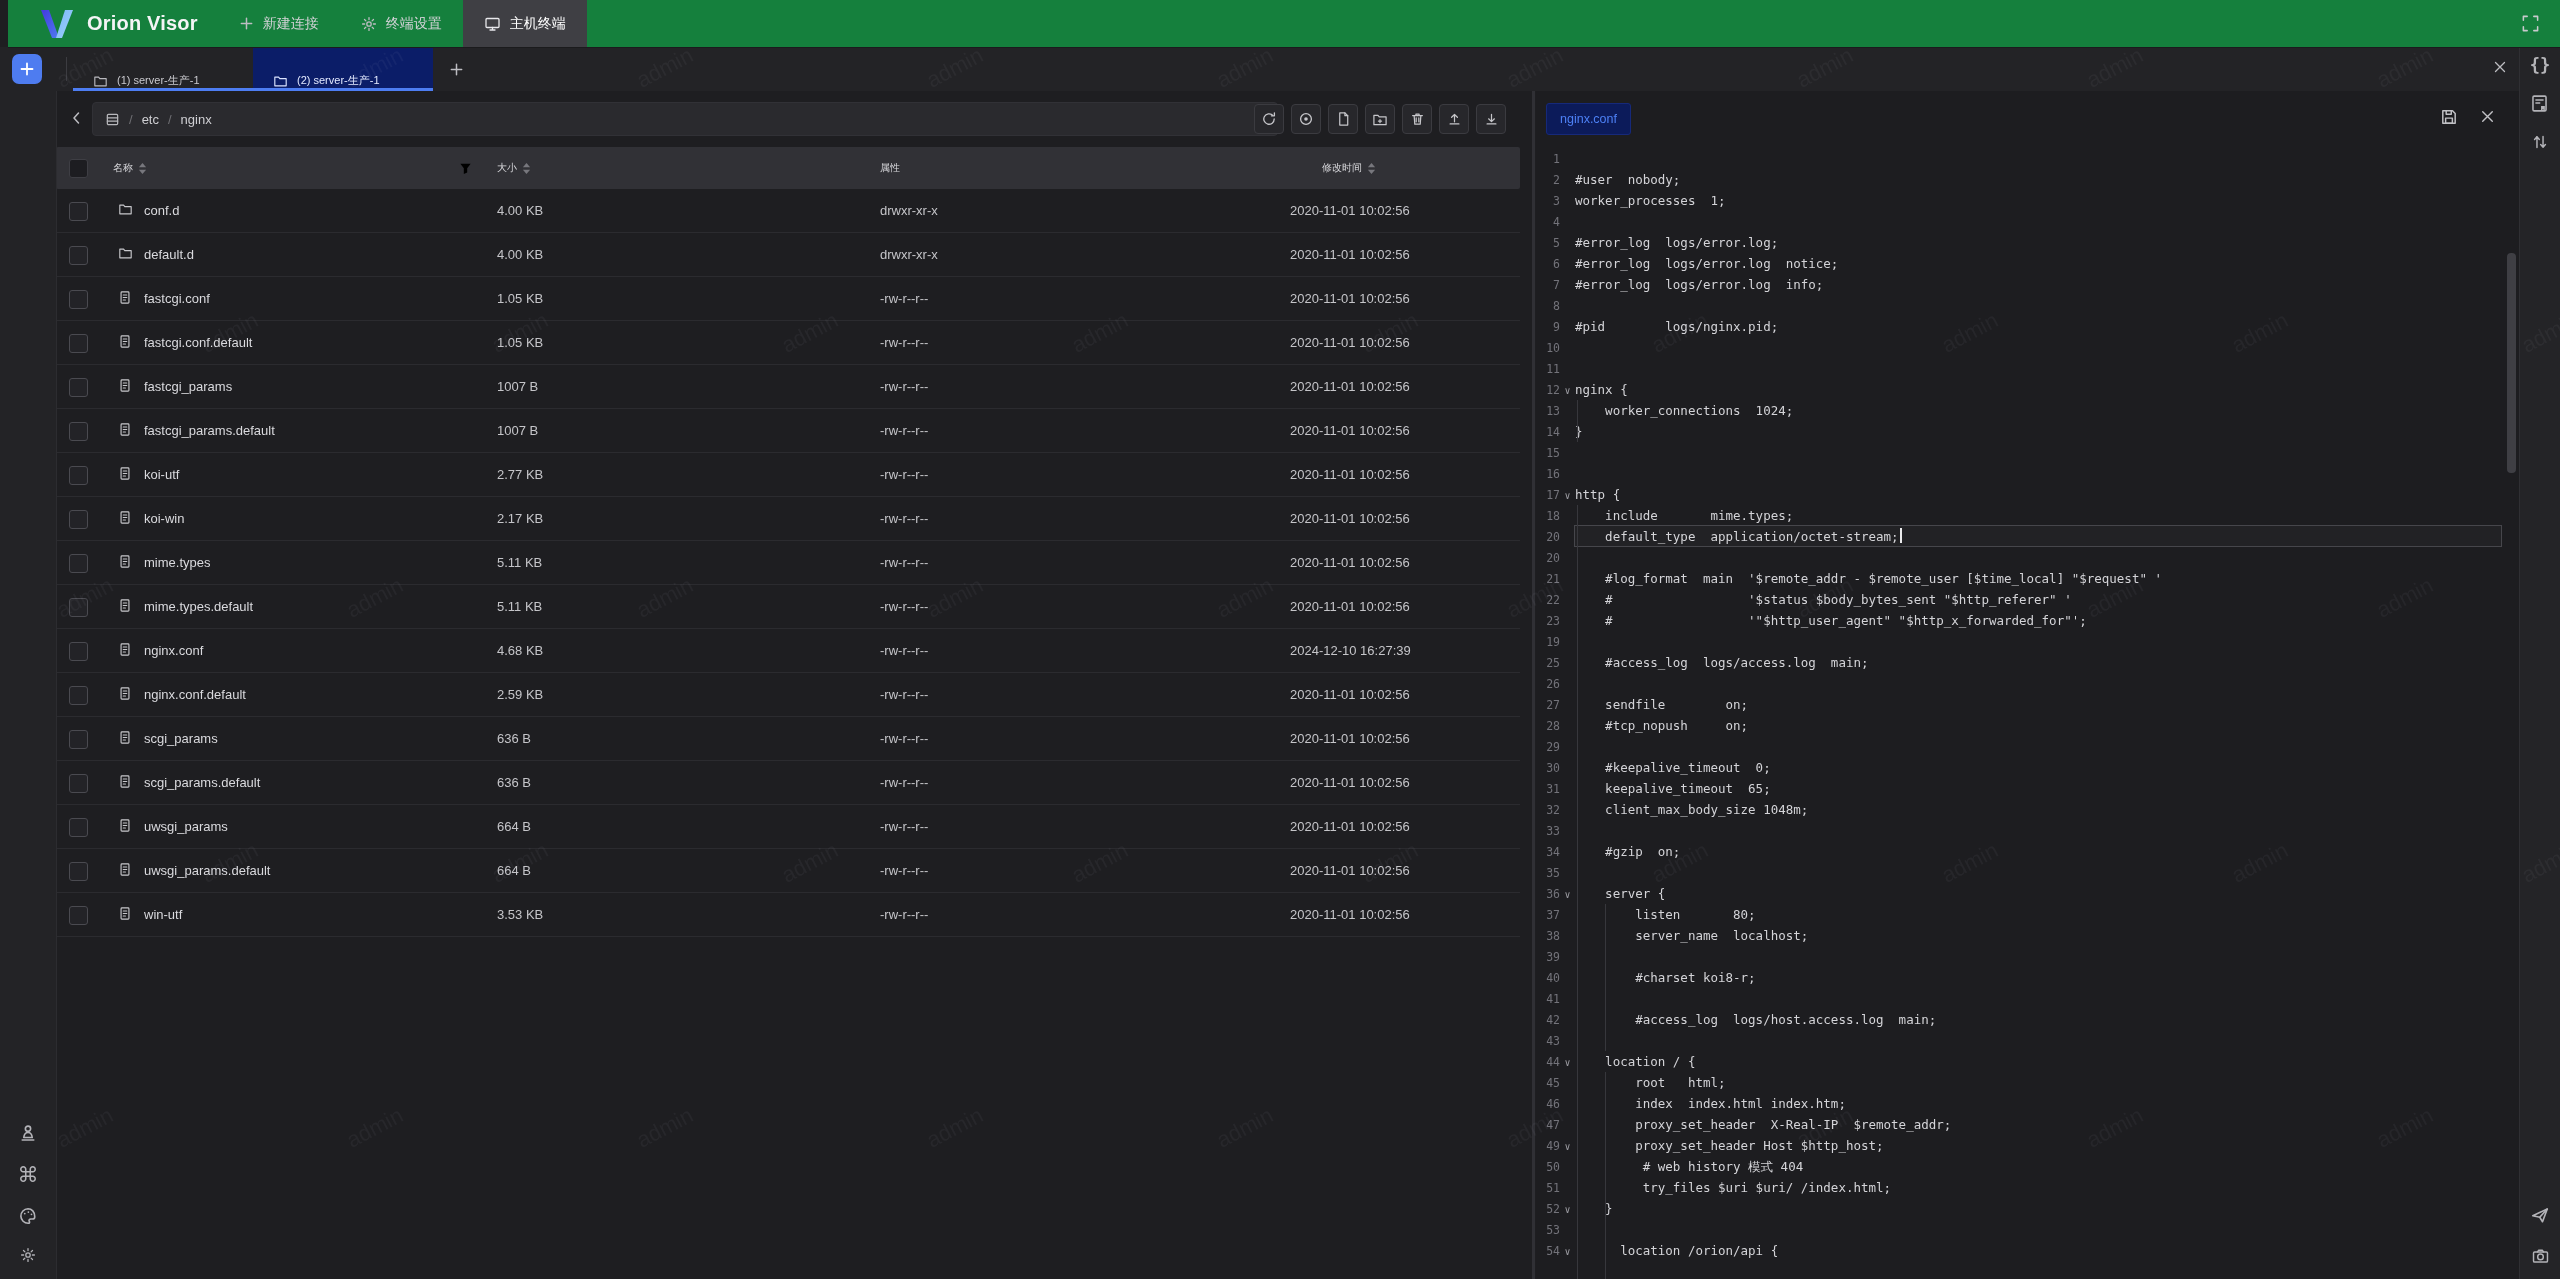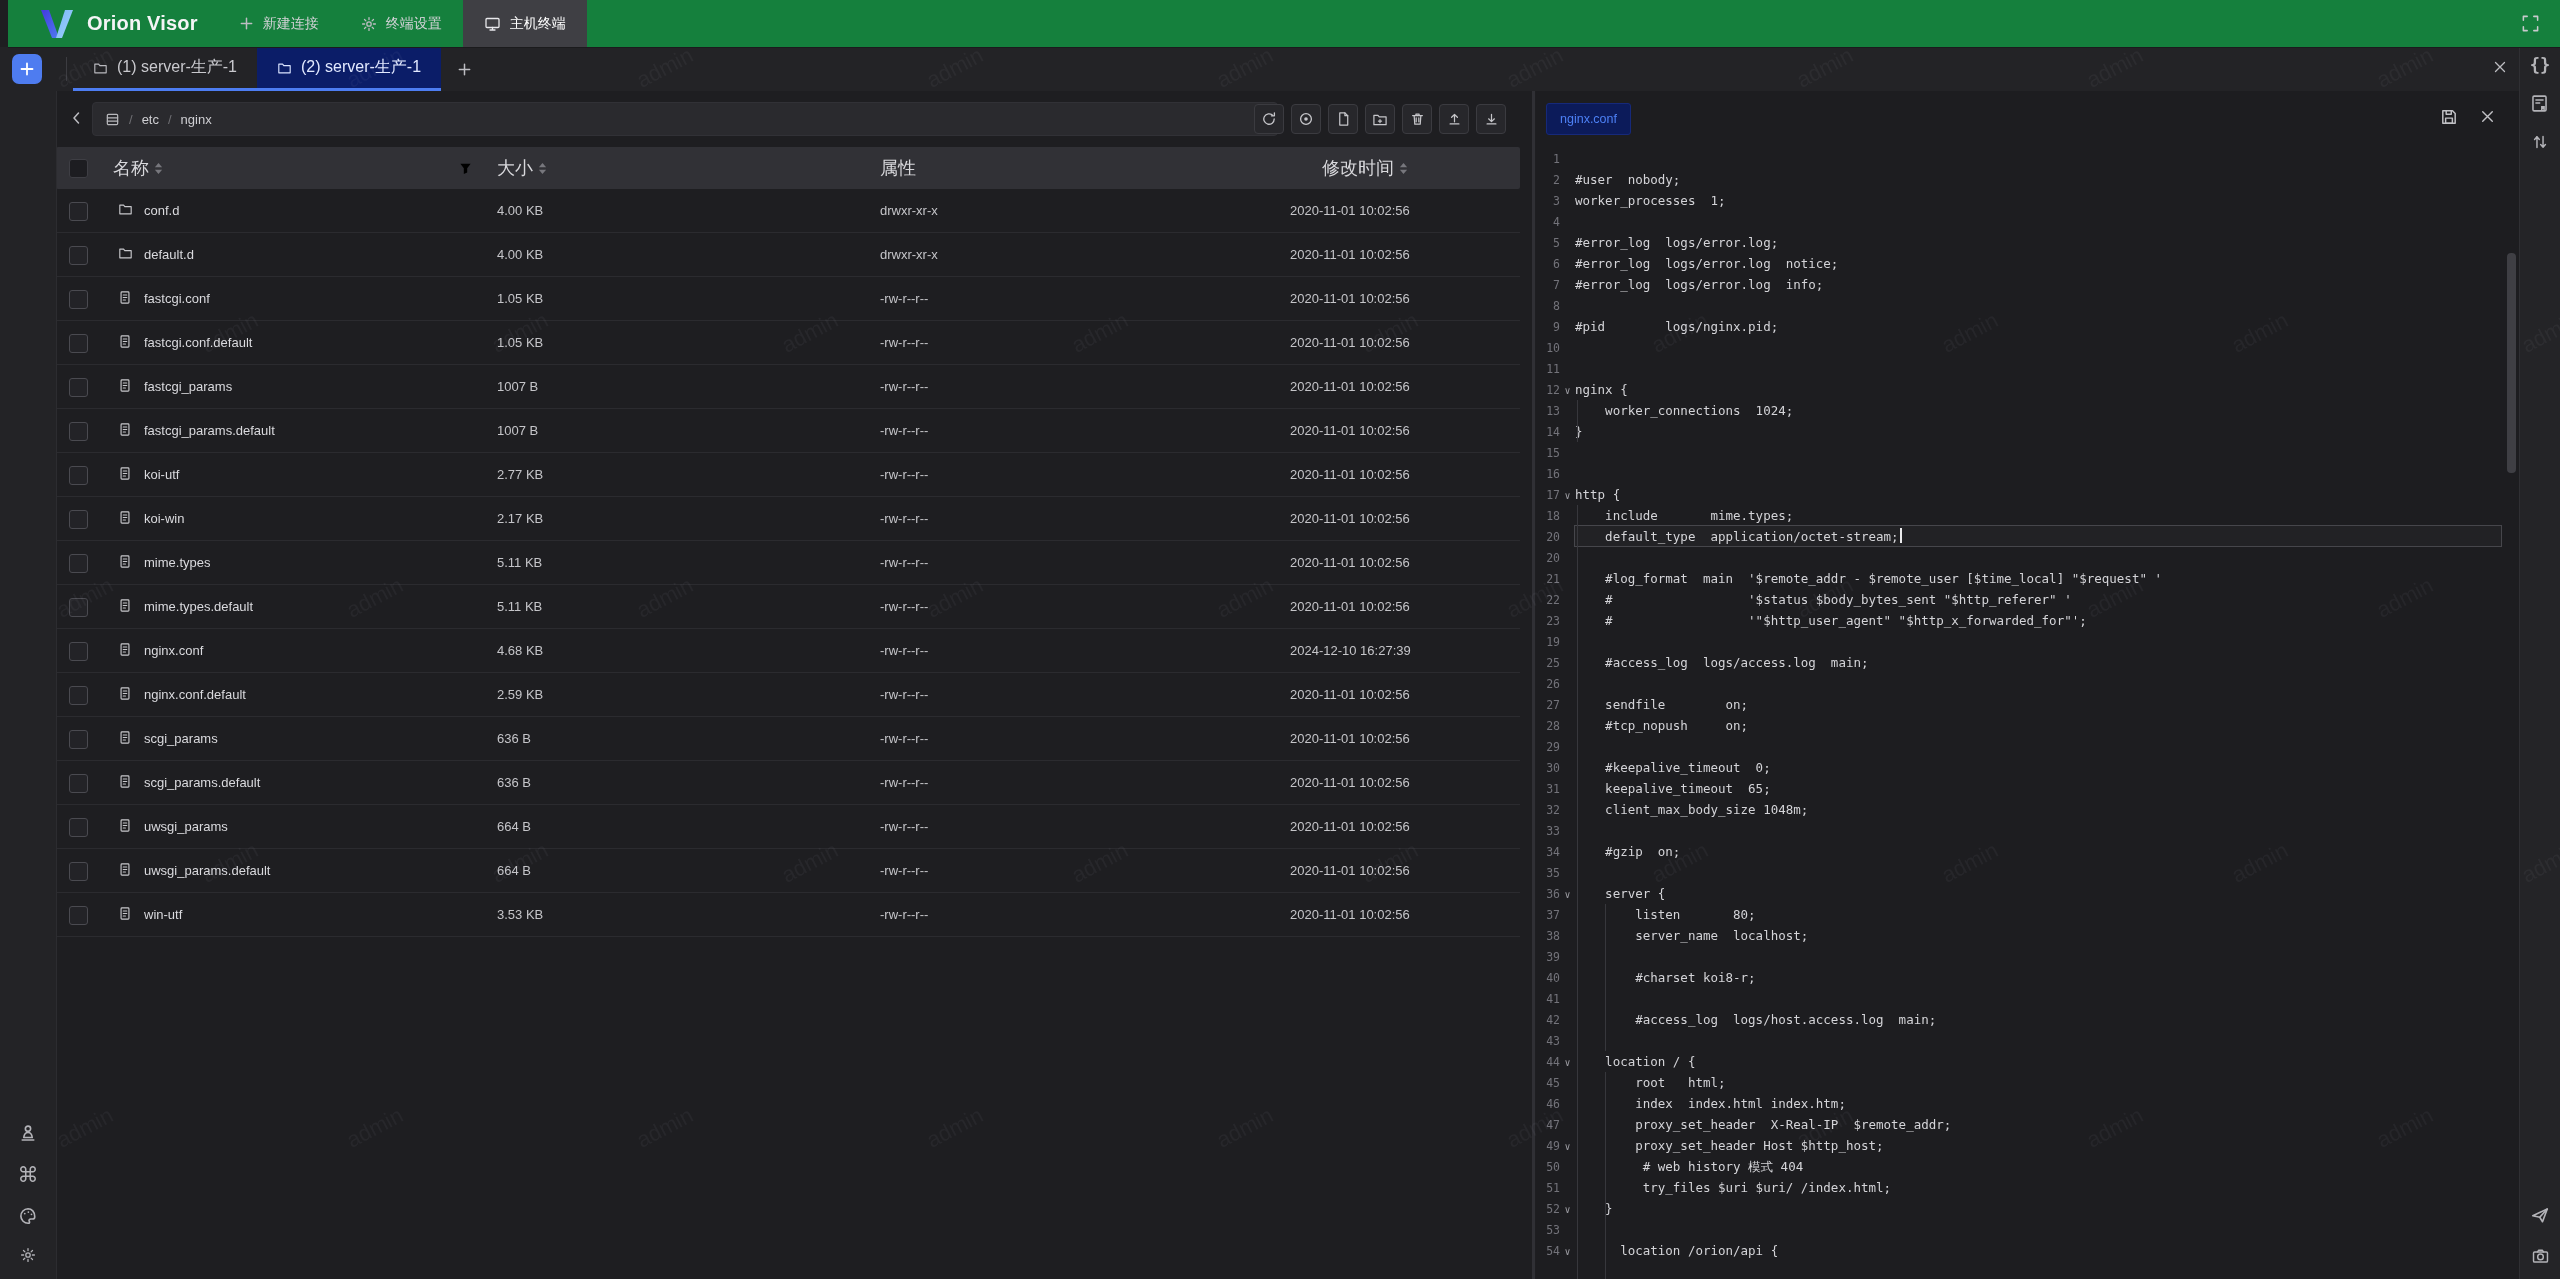--- a/index.html
+++ b/index.html
@@ -19,21 +19,21 @@
   .menu-item.active{background:#3f3f44;color:#ffffff;}
   .menu-item.active .ic{color:#e8e8ec;}
   .fullscreen-btn{position:absolute;right:10px;top:0;height:47px;width:40px;display:flex;align-items:center;justify-content:center;color:#c9c9cd;cursor:pointer;}
 
   
   .tabbar{position:absolute;left:0;top:47px;right:40px;height:44px;background:#232326;display:flex;align-items:stretch;z-index:4;}
   .newtab-square{position:absolute;left:12px;top:7px;width:30px;height:30px;border-radius:7px;background:#4e7cf0;
                  color:#fff;display:flex;align-items:center;justify-content:center;cursor:pointer;}
   .tab-divider{position:absolute;left:66px;top:10px;width:1px;height:24px;background:#3c3c41;}
   .tabs{display:flex;margin-left:73px;align-items:stretch;}
-  .tab{position:relative;display:flex;align-items:center;gap:9px;padding:0 20px;font-size:16px;color:#c9c9ce;
+  .tab{position:relative;display:flex;align-items:flex-end;gap:9px;padding:0 20px;font-size:11px;color:#c9c9ce;
        border-bottom:3px solid #4d7df2;cursor:pointer;white-space:nowrap;min-width:140px;}
   .tab .ic{color:#b9b9be;}
   .tab.active{background:#0b1d68;color:#e2e9ff;}
   .tab.active .ic{color:#dbe4ff;}
   .newtab-plus{display:flex;align-items:center;margin-left:16px;color:#bdbdc2;cursor:pointer;}
   .tabbar-close{position:absolute;right:12px;top:12px;color:#bdbdc2;cursor:pointer;}
 
   
   .left-rail{position:absolute;left:0;top:91px;bottom:0;width:56px;background:#232326;border-right:1px solid #2c2c30;
              display:flex;flex-direction:column;align-items:center;z-index:3;}
@@ -51,21 +51,21 @@
   .back-btn{position:absolute;left:8px;top:14px;width:26px;height:26px;display:flex;align-items:center;justify-content:center;color:#bdbdc2;cursor:pointer;}
   .crumb-box{position:absolute;left:36px;top:11px;width:1186px;height:34px;background:#2a2a2e;border:1px solid #313136;
              border-radius:4px;display:flex;align-items:center;gap:9px;padding:0 12px;box-sizing:border-box;font-size:13px;}
   .crumb-box .ic{color:#b8b8bc;}
   .crumb-sep{color:#6f6f74;}
   .crumb-seg{color:#cfcfd3;cursor:pointer;}
   .fp-actions{position:absolute;right:26px;top:13px;display:flex;gap:7px;}
   .tool-btn{width:30px;height:30px;border:1px solid #3b3b40;border-radius:4px;background:#27272b;color:#c6c6ca;
             display:flex;align-items:center;justify-content:center;cursor:pointer;box-sizing:border-box;}
 
-  .ftable-head{position:absolute;left:0;top:56px;right:12px;height:42px;background:#313136;border-radius:2px;font-size:18px;color:#d8d8dc;}
+  .ftable-head{position:absolute;left:0;top:56px;right:12px;height:42px;background:#313136;border-radius:2px;font-size:10px;color:#d8d8dc;}
   .ftable-head .hcell{position:absolute;top:0;height:42px;display:flex;align-items:center;gap:5px;}
   .sorters{display:inline-flex;flex-direction:column;gap:1px;}
   .sorters svg{stroke:none;fill:#77777d;}
   .funnel{position:absolute;left:402px;top:0;height:42px;display:flex;align-items:center;color:#a9a9ae;cursor:pointer;}
   .hchk{left:13px;} .hname{left:57px;} .hsize{left:441px;} .hattr{left:824px;} .htime{left:1266px;}
   .checkbox{width:17px;height:17px;border:1px solid #4a4a50;border-radius:3px;background:#232327;display:inline-block;cursor:pointer;}
   .ftable-head .checkbox{background:#1d1d21;border-color:#3e3e44;}
 
   .ftable-body{position:absolute;left:0;top:98px;right:12px;bottom:0;overflow:hidden;}
   .trow{position:relative;height:43px;border-bottom:1px solid #2b2b2f;font-size:13px;cursor:default;}

